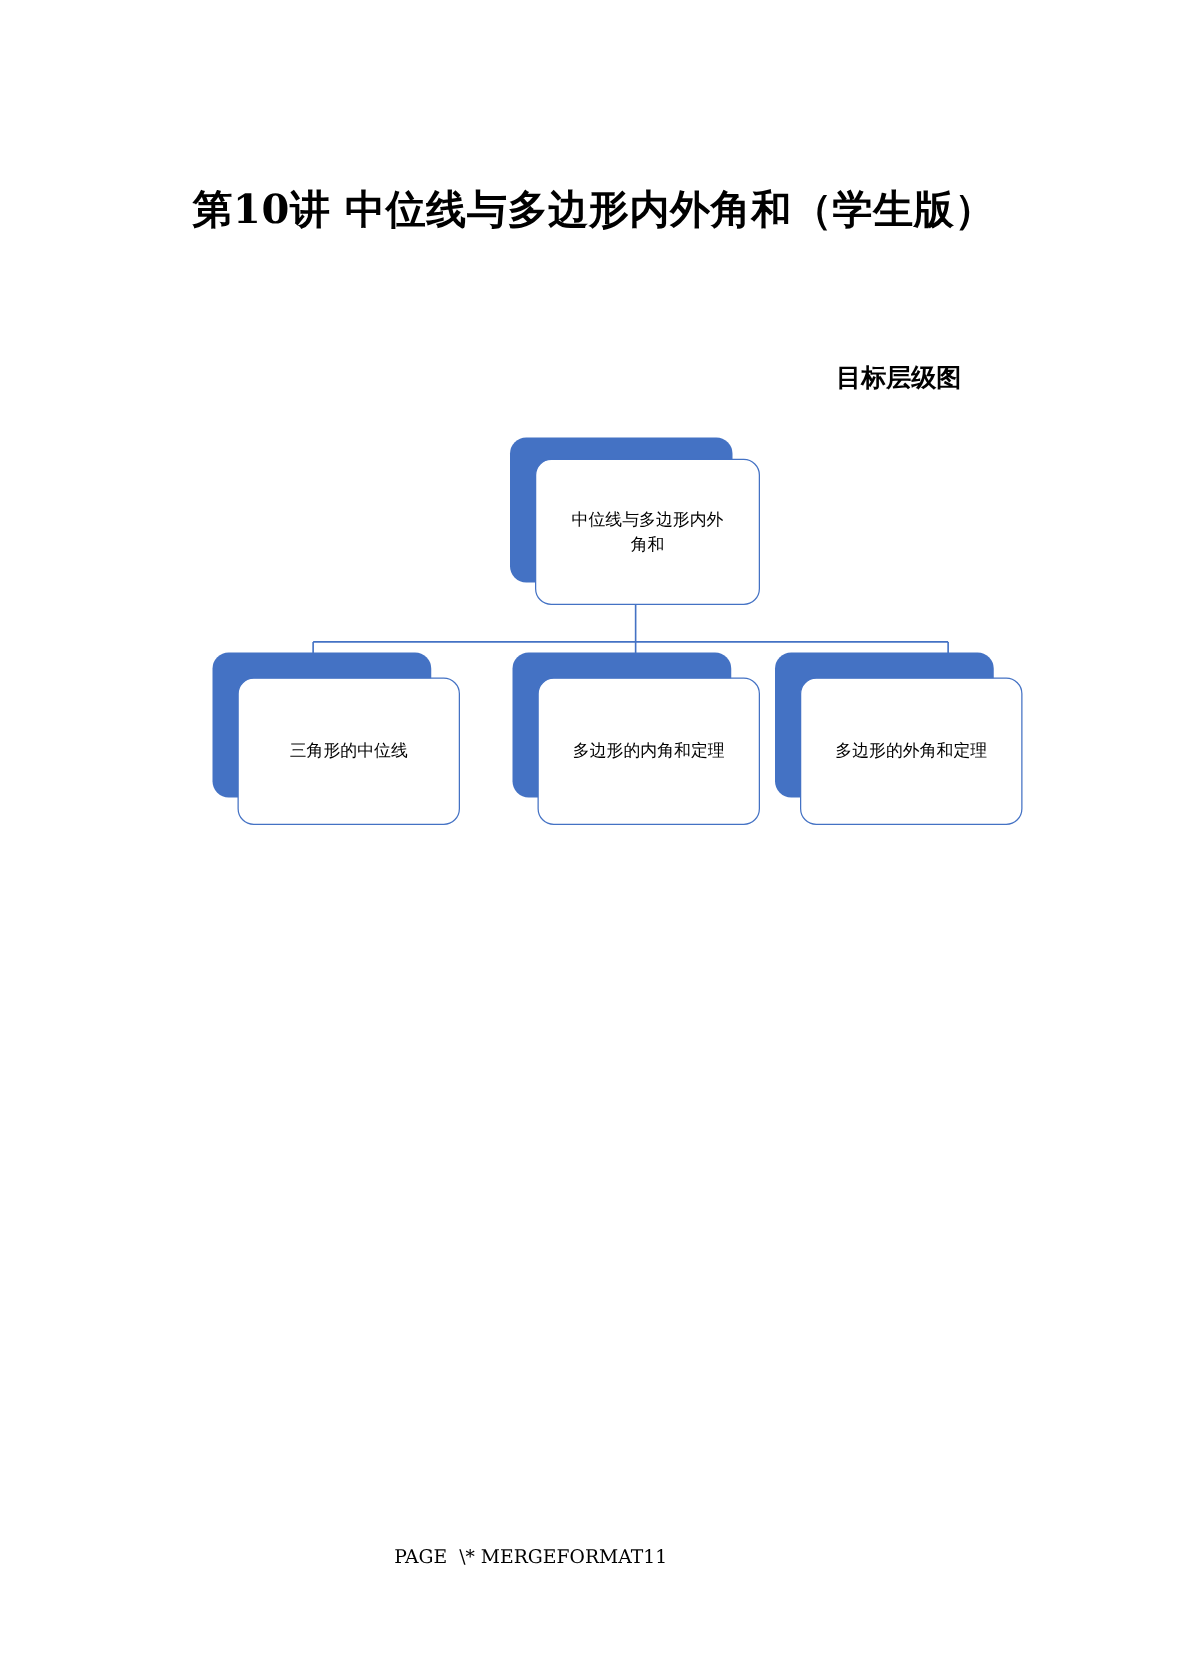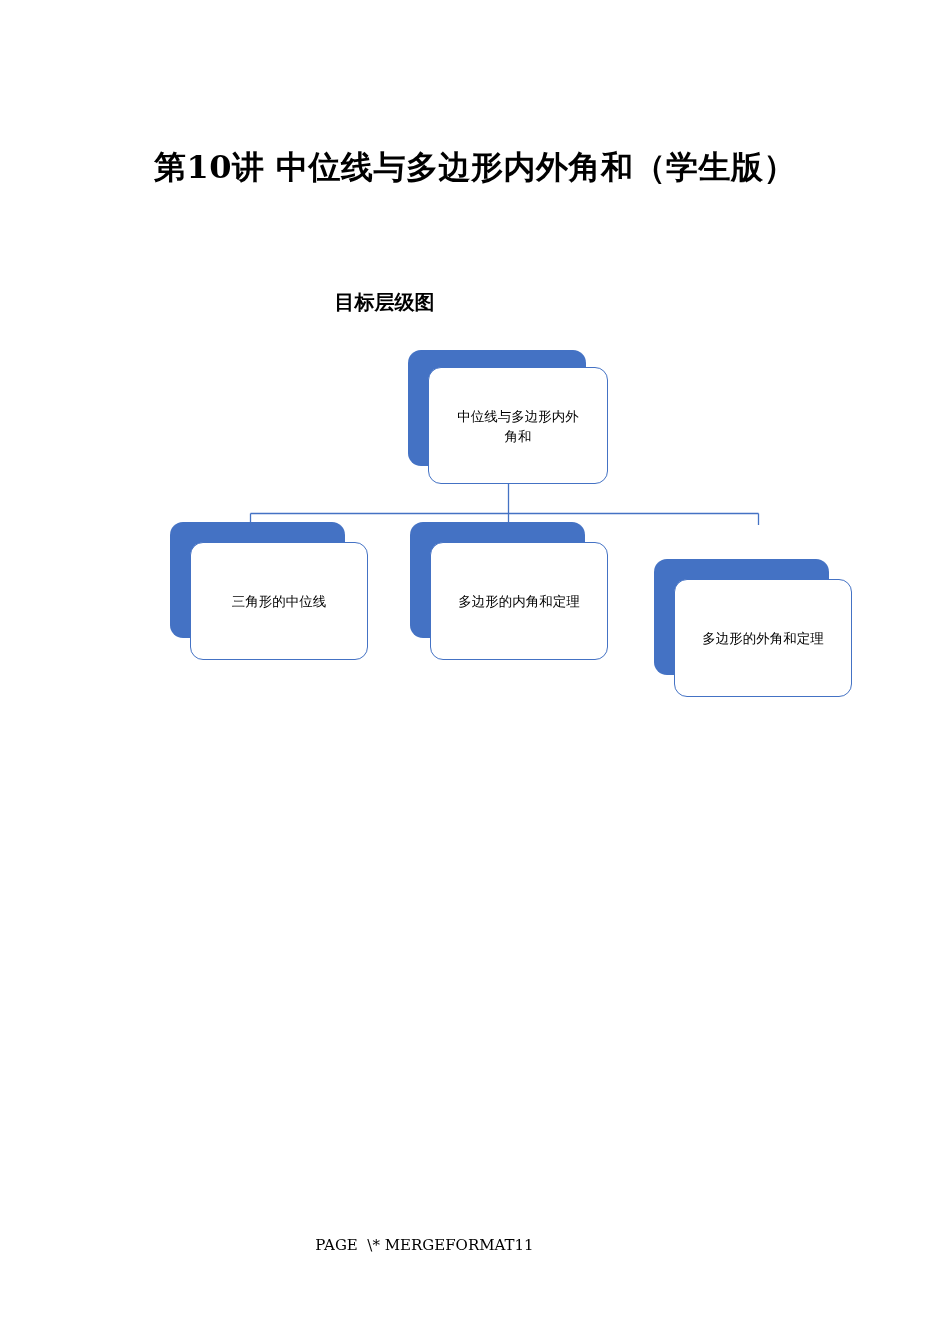--- a/index.html
+++ b/index.html
@@ -39,21 +39,21 @@
     line-height: 34px;
     white-space: pre;
   }
 
   
   .section-heading {
     position: absolute;
     left: 0;
     top: 288px;
     width: 769px;
-    text-align: center;
+    text-align: right;
     font-family: "DejaVu Serif", "Liberation Serif", serif;
     font-weight: bold;
     font-size: 20px;
     line-height: 28px;
   }
 
   
   .diagram {
     position: absolute;
     left: 0;
@@ -109,21 +109,21 @@
   .node-root .card  { left: 20px; top: 17px; width: 180px; height: 117px; }
   .node-root { left: 408px; top: 350px; width: 200px; height: 134px; }
 
   
   .node-child { width: 198px; height: 138px; top: 522px; }
   .node-child .plate { left: 0; top: 0; width: 175px; height: 116px; }
   .node-child .card  { left: 20px; top: 20px; width: 178px; height: 118px; }
 
   .node-child-1 { left: 170px; }
   .node-child-2 { left: 410px; }
-  .node-child-3 { left: 654px; margin-top: 37px; }
+  .node-child-3 { left: 620px; }
 
   
   .footer {
     position: absolute;
     left: 0;
     top: 1234px;
     width: 849px;
     text-align: center;
     font-family: "DejaVu Serif", "Liberation Serif", serif;
     font-size: 15px;

